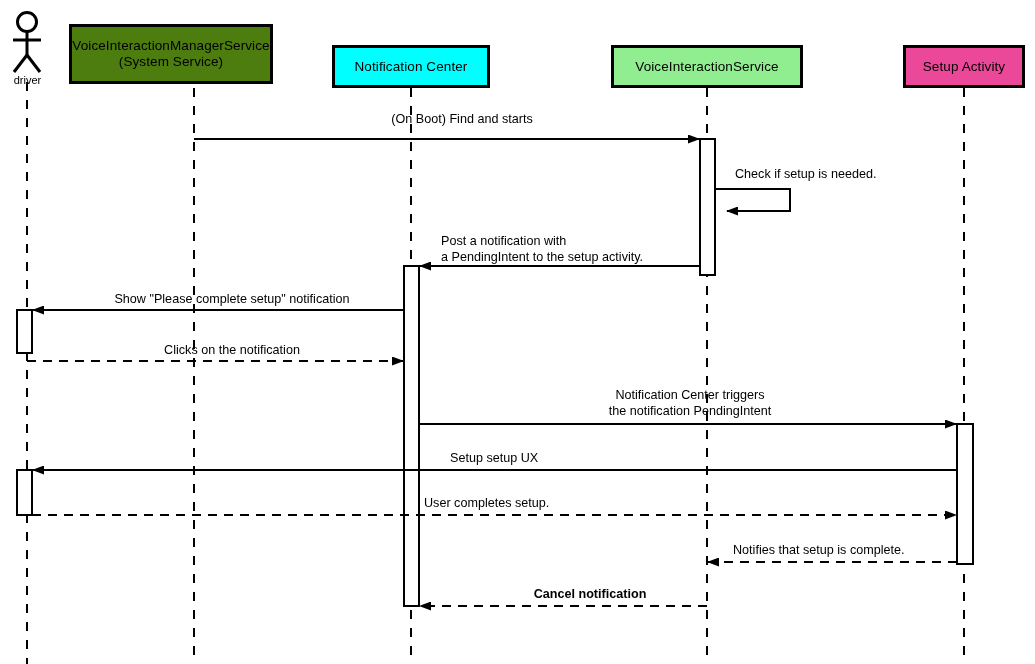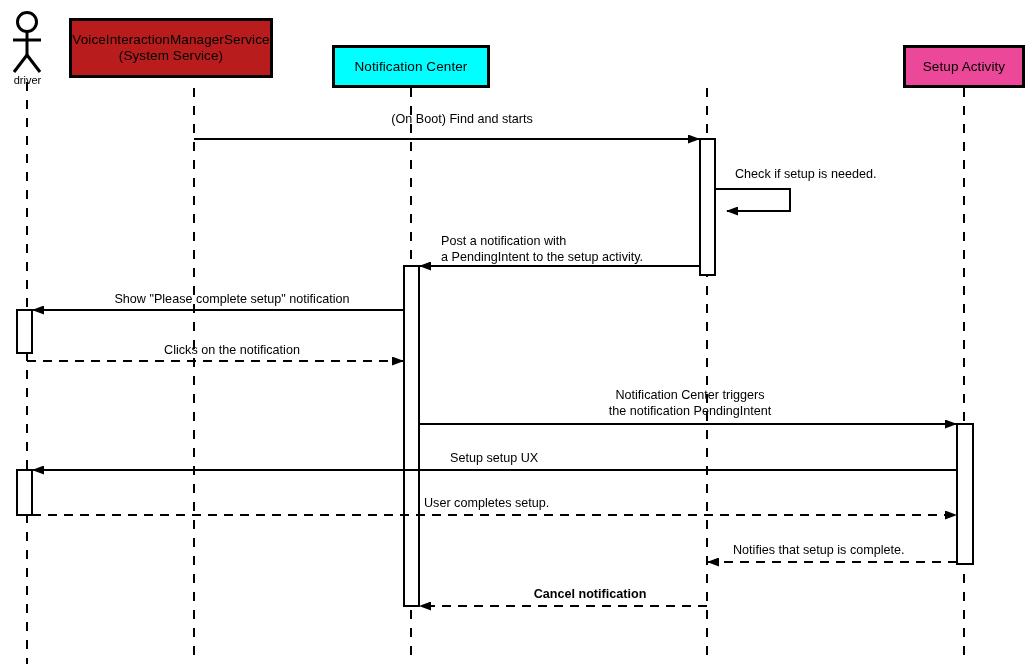--- a/index.html
+++ b/index.html
@@ -104,29 +104,32 @@
       <circle cx="27" cy="22" r="9.5"></circle>
       <line x1="27" y1="31.5" x2="27" y2="55"></line>
       <line x1="13" y1="40" x2="41" y2="40"></line>
       <line x1="27" y1="55" x2="14" y2="72"></line>
       <line x1="27" y1="55" x2="40" y2="72"></line>
     </g>
   </svg>
 
   <div class="actor-name" style="left:0px; top:74px; width:55px;">driver</div>
 
-  <div class="part-box" id="box-vims" style="left: 69px; top: 18px; width: 204px; height: 60px; background: #b91c1c;">
+  <div class="part-box" id="box-vims" style="left: 69px; top: 24px; width: 204px; height: 60px; background: #4d7c0f;">
     <span class="part-label">VoiceInteractionManagerService
 (System Service)</span>
   </div>
 
   <div class="part-box" id="box-nc" style="left: 332px; top: 45px; width: 158px; height: 43px; background: rgb(0, 255, 255);">
     <span class="part-label">Notification Center</span>
   </div>
 
+  <div class="part-box" id="box-vis" style="left: 611px; top: 45px; width: 192px; height: 43px; background: rgb(144, 238, 144);">
+    <span class="part-label">VoiceInteractionService</span>
+  </div>
 
   <div class="part-box" id="box-setup" style="left: 903px; top: 45px; width: 122px; height: 43px; background: #ec4899;">
     <span class="part-label">Setup Activity</span>
   </div>
 
   <div class="msg-label" style="left:252px; top:112px; width:420px;">(On Boot) Find and starts</div>
 
   <div class="msg-label left" style="left:735px; top:167px; width:260px;">Check if setup is needed.</div>
 
   <div class="msg-label left" style="left:441px; top:234px; width:268px;">Post a notification with

